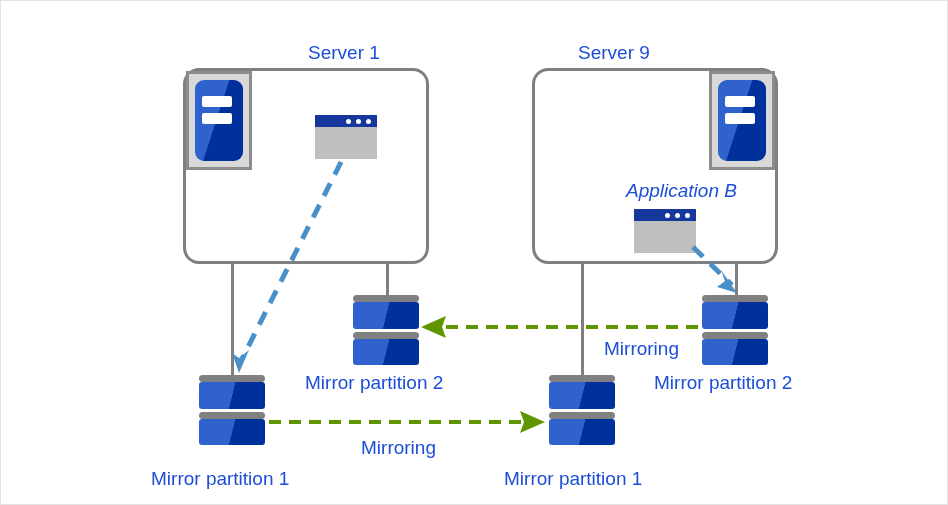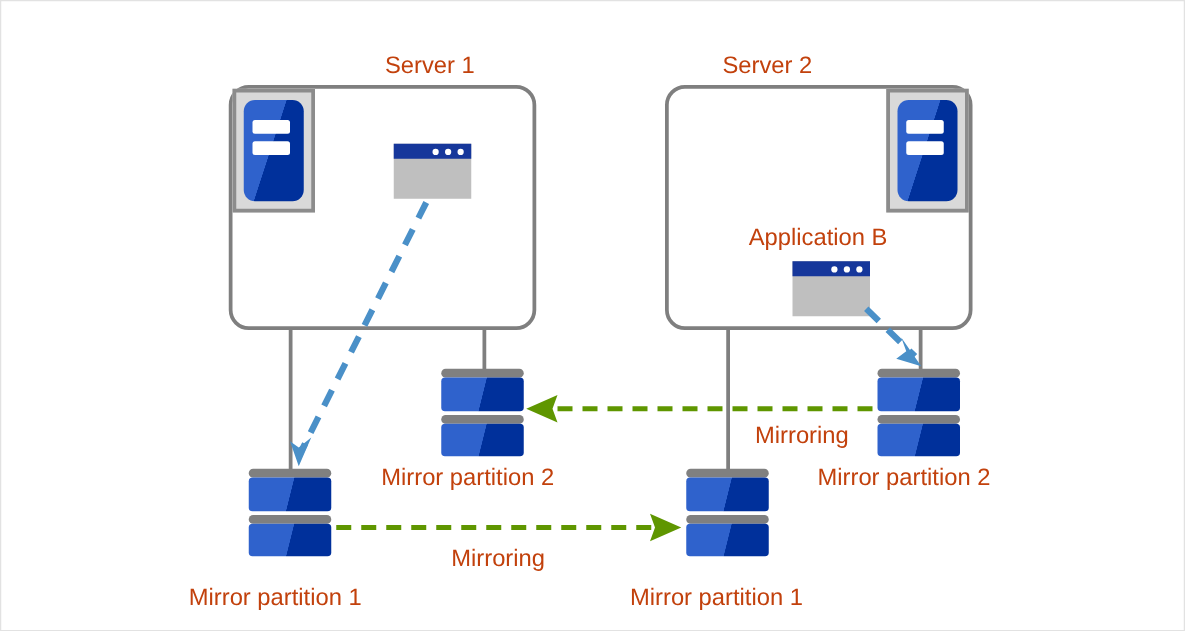--- a/index.html
+++ b/index.html
@@ -16,21 +16,21 @@
     height: 505px;
     background: #ffffff;
     border: 1px solid #e2e2e2;
     box-sizing: border-box;
     overflow: hidden;
   }
 
   
   .lbl {
     position: absolute;
-    color: #c2410c;
+    color: #1d4ed8;
     white-space: nowrap;
     font-size: 19px;
     line-height: 1;
   }
 
   
   .server-box {
     position: absolute;
     border: 3px solid #7f7f7f;
     border-radius: 16px;
@@ -166,32 +166,32 @@
 
   <div class="disk" style="left:198px; top:374px; width:66px; height:70px;">
     <div class="disk-plate"></div>
     <div class="disk-body"></div>
     <div class="disk-gap"></div>
     <div class="disk-plate"></div>
     <div class="disk-body"></div>
   </div>
   <div class="lbl" style="left:150px; top:468px;">Mirror partition 1</div>
 
-  <div class="lbl" style="left:577px; top:42px;">Server 2</div>
+  <div class="lbl" style="left:577px; top:42px;">Server 9</div>
 
   <div class="server-box" style="left:531px; top:67px; width:246px; height:196px;"></div>
 
   <div class="tower" style="left:708px; top:70px; width:66px; height:99px;">
     <div class="tower-inner">
       <div class="tower-bar b1"></div>
       <div class="tower-bar b2"></div>
     </div>
   </div>
 
-  <div class="lbl" style="left:598px; top:180px;">Application B</div>
+  <div class="lbl" style="left:625px; top:180px;font-style:italic;">Application B</div>
 
   <div class="appwin" style="left:633px; top:208px; width:62px; height:44px;">
     <div class="appwin-title">
       <span class="appwin-dot d1"></span>
       <span class="appwin-dot d2"></span>
       <span class="appwin-dot d3"></span>
     </div>
   </div>
 
   <div class="vline" style="left:580px; top:263px; height:112px;"></div>

